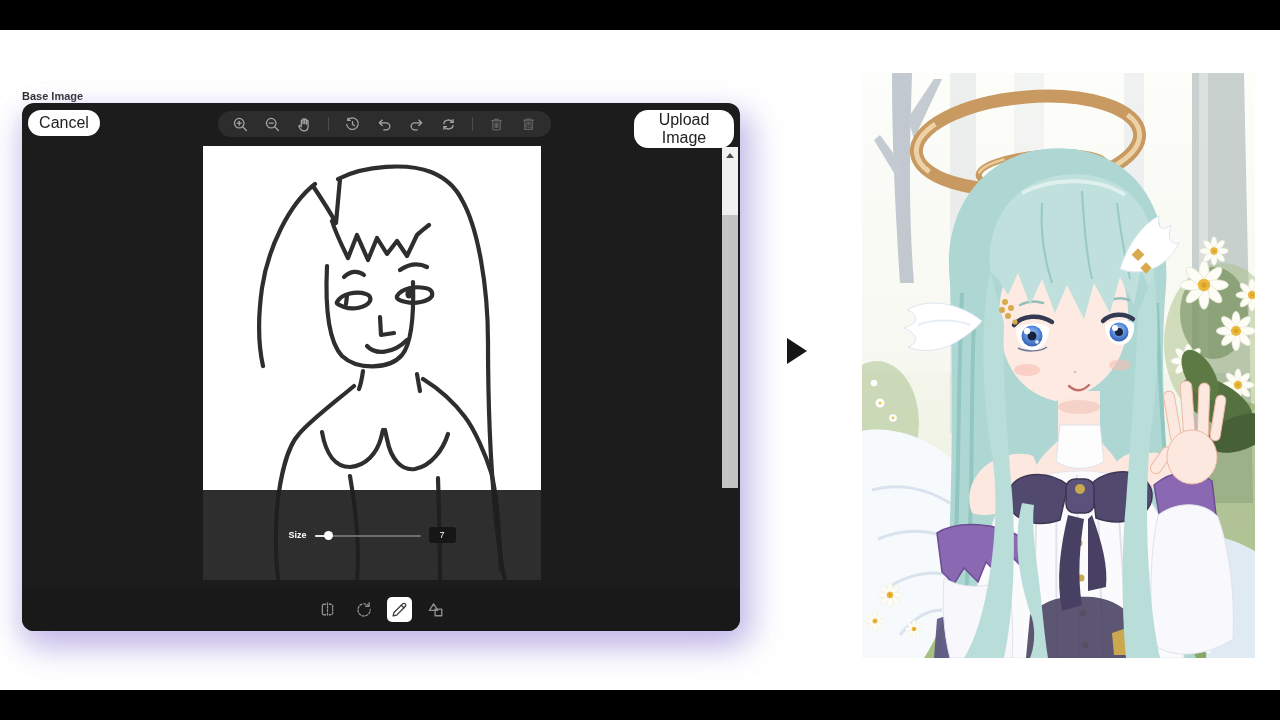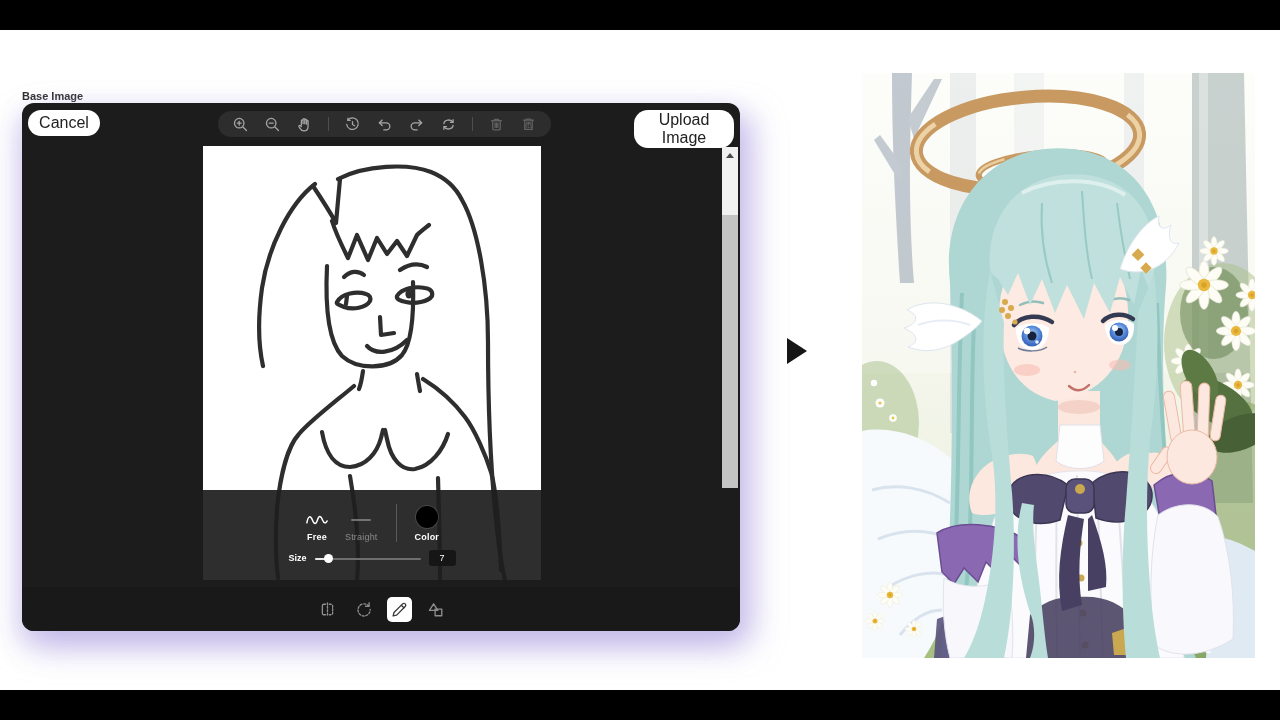--- a/index.html
+++ b/index.html
@@ -167,43 +167,20 @@
         <path d="M214,228 C215,234 216,240 217,245"></path>
         <path d="M151,240 C132,256 108,274 96,288 C84,301 77,332 74,362 C72,392 73,416 75,432"></path>
         <path d="M220,233 C241,246 256,263 262,271 C272,284 283,310 288,326 C294,347 297,400 298,424"></path>
         <path d="M119,286 C123,309 133,321 147,321 C163,320 174,307 178,292 L180,284"></path>
         <path d="M182,284 L184,293 C188,314 199,325 212,323 C228,320 240,304 245,288"></path>
         <path d="M147,330 C153,365 157,400 154,434"></path>
         <path d="M235,332 C236,368 237,400 237,434"></path>
       </svg>
 
       <div class="canvas-overlay">
-        <div class="brush-row">
-          <div class="brush-mode mode-on">
-            <span class="glyph">
-              <svg width="24" height="16" viewBox="0 0 26 16" fill="none" stroke="currentColor" stroke-width="1.6" stroke-linecap="round">
-                  <path d="M2,11 C3.5,3 6,3 8,8 C10,13 12,13 13.5,8 C15,3 17,3 19,8 C20.5,12 22.5,12 24,9"></path>
-                </svg>
-            </span>
-            <span class="lbl">Free</span>
-          </div>
-          <div class="brush-mode mode-off">
-            <span class="glyph">
-              <svg width="24" height="16" viewBox="0 0 26 16" stroke="currentColor" stroke-width="1.6" stroke-linecap="round">
-                  <line x1="3" y1="8" x2="23" y2="8"></line>
-                </svg>
-            </span>
-            <span class="lbl">Straight</span>
-          </div>
-          <div class="brush-div"></div>
-          <div class="brush-mode mode-on">
-            <span class="color-dot"></span>
-            <span class="lbl">Color</span>
-          </div>
-        </div>
         <div class="size-row">
           <span class="size-lbl">Size</span>
           <div class="slider">
             <div class="track"></div>
             <div class="fill"></div>
             <div class="thumb"></div>
           </div>
           <div class="size-box">7</div>
         </div>
       </div>

